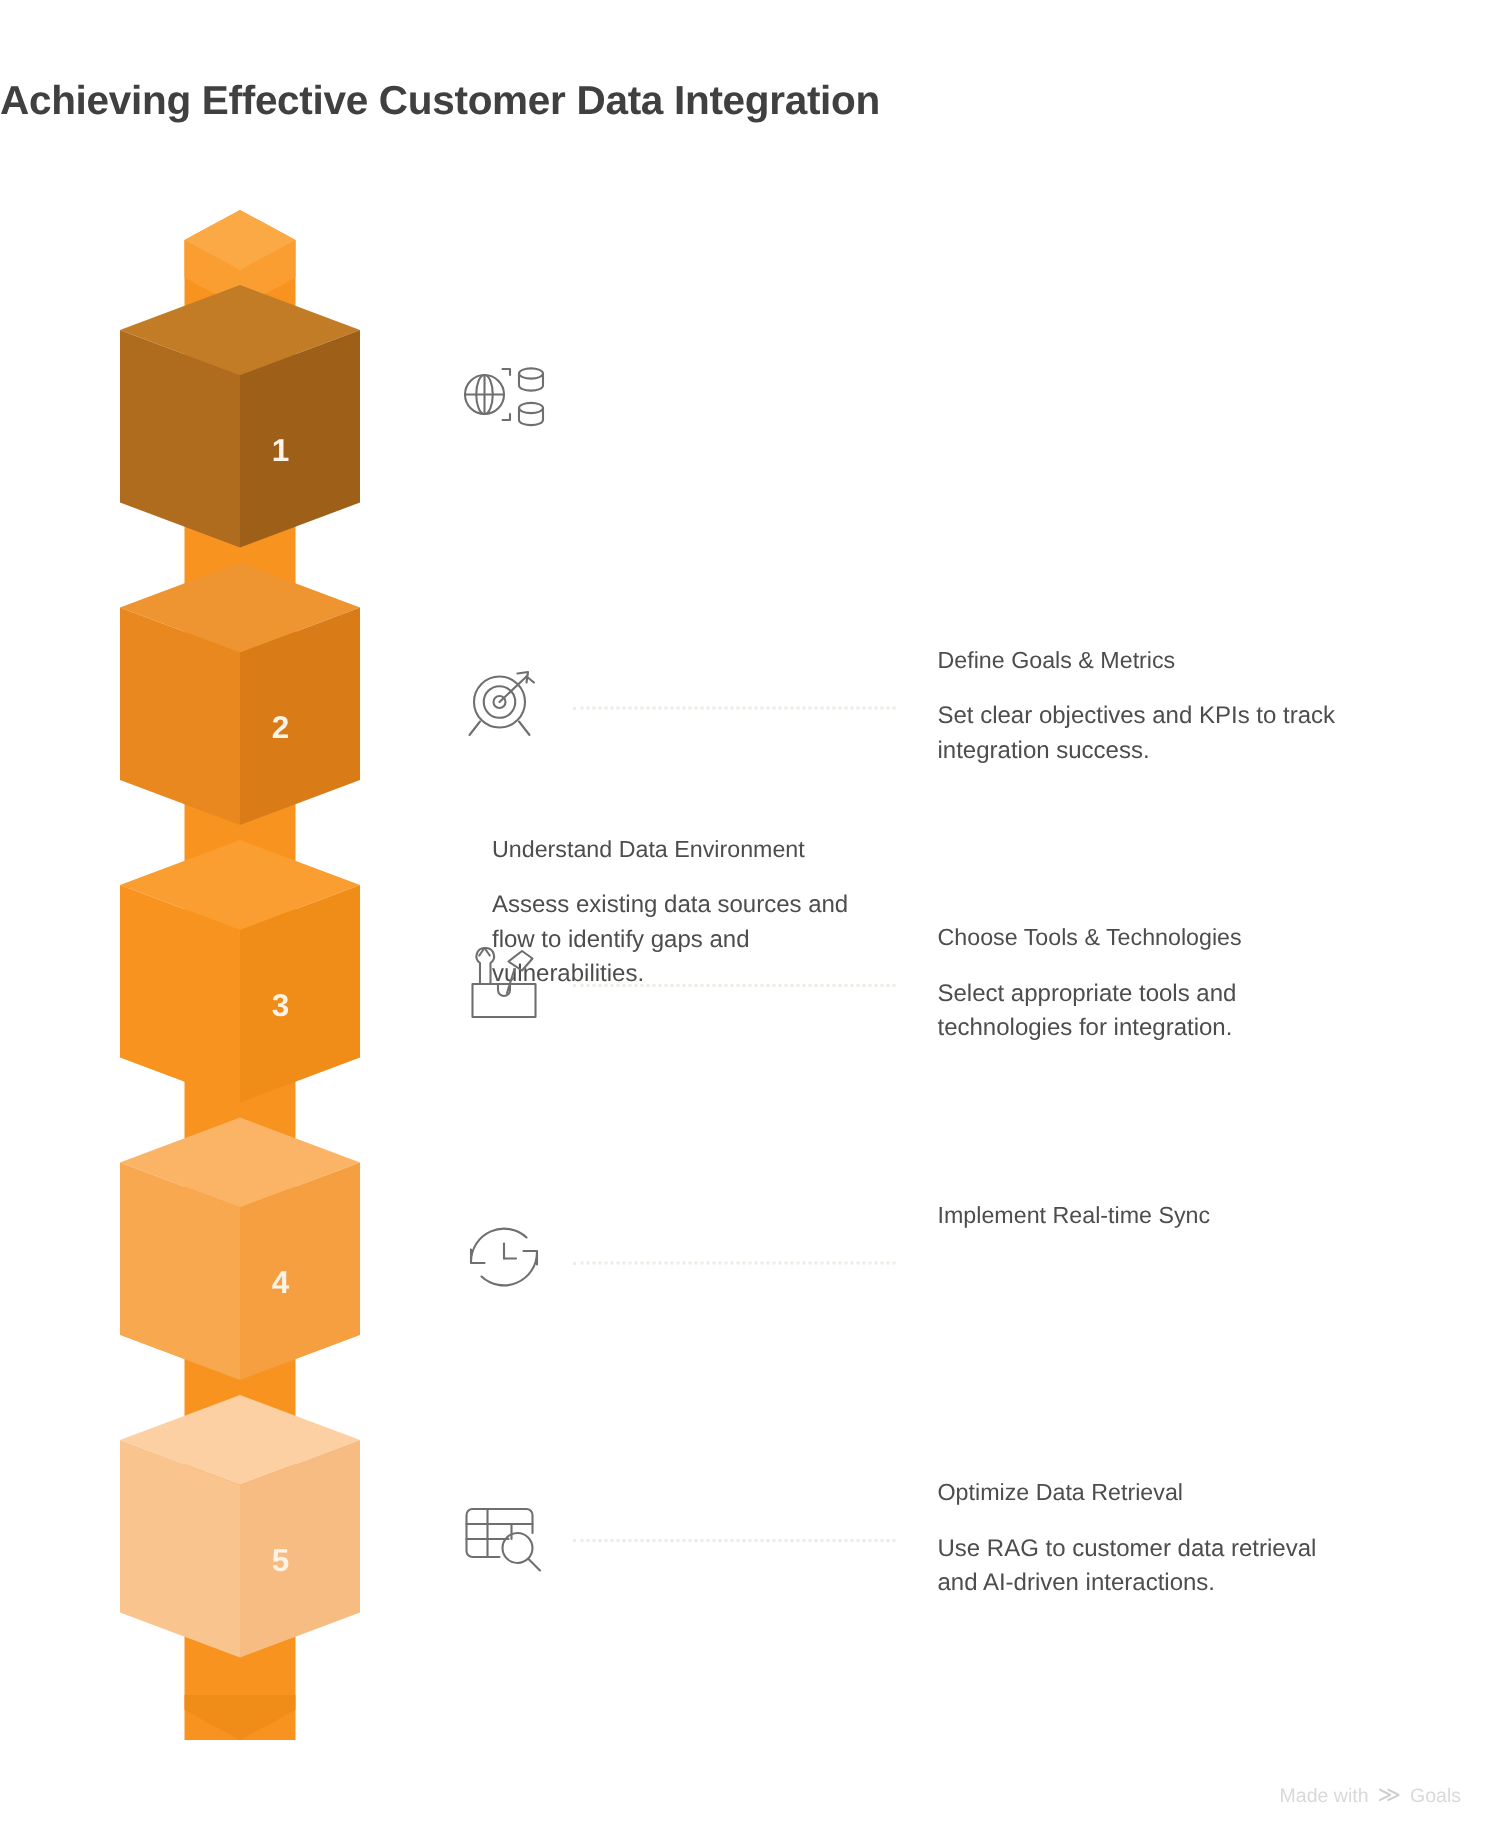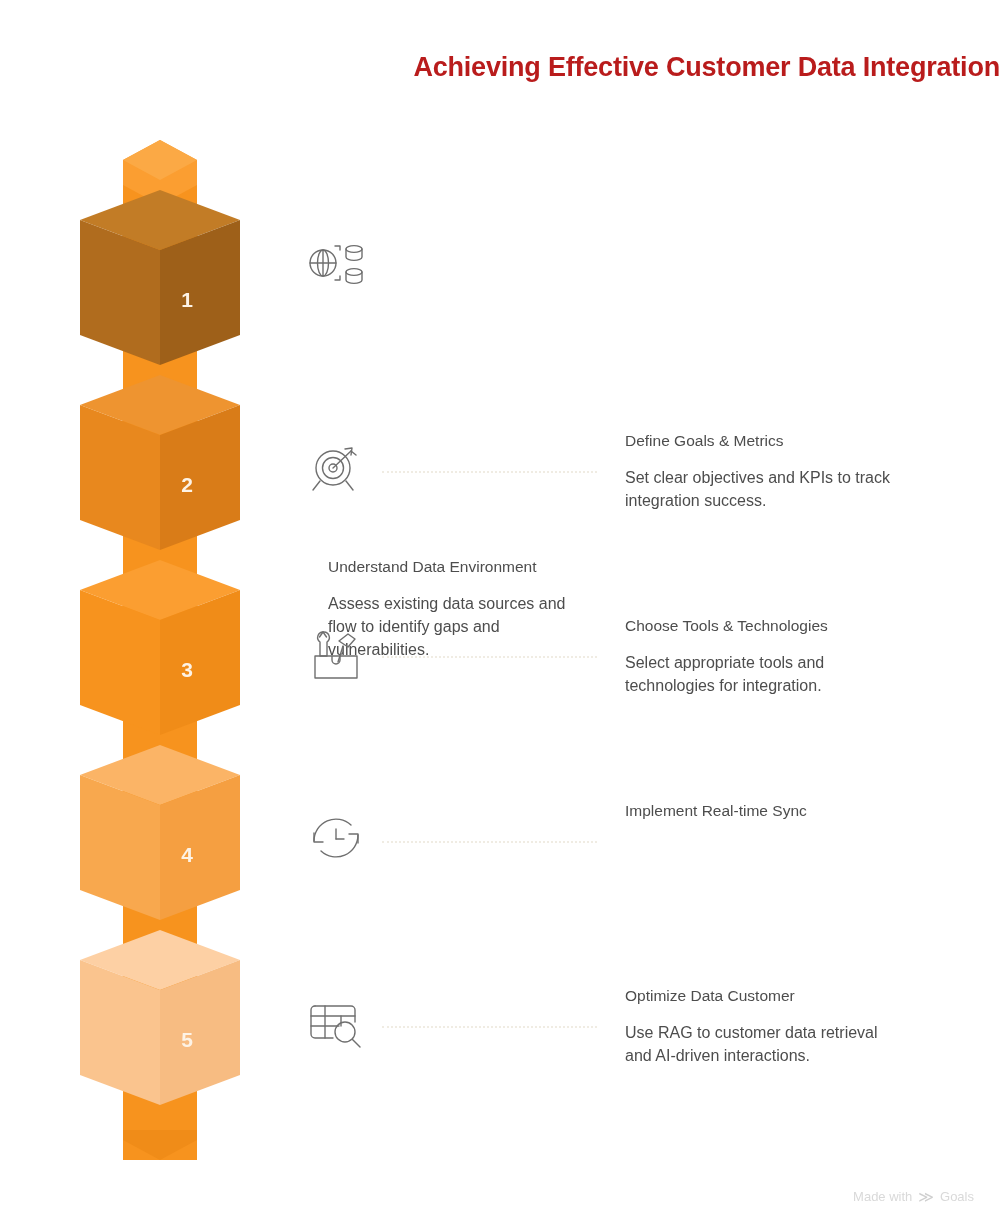--- a/index.html
+++ b/index.html
@@ -16,24 +16,24 @@
     height: 1226px;
     background: #ffffff;
   }
 
   
   #title {
     position: absolute;
     top: 52px;
     left: 0;
     width: 1000px;
-    text-align: right;
+    text-align: left;
     font-size: 27px;
     font-weight: bold;
-    color: #b91c1c;
+    color: #404040;
     letter-spacing: -0.2px;
   }
 
   
   #stack-svg {
     position: absolute;
     left: 60px;
     top: 130px;
   }
 
@@ -239,21 +239,21 @@
         <line x1="6" y1="24" x2="50" y2="24"></line>
         <line x1="6" y1="34" x2="34" y2="34"></line>
         <line x1="20" y1="14" x2="20" y2="46"></line>
         <line x1="36" y1="24" x2="36" y2="34"></line>
         <circle cx="40" cy="40" r="10"></circle>
         <line x1="47.5" y1="47.5" x2="55" y2="55"></line>
       </svg>
     </div>
     <div class="connector"></div>
     <div class="step-text">
-      <div class="step-title">Optimize Data Customer</div>
+      <div class="step-title">Optimize Data Retrieval</div>
       <div class="step-desc">Use RAG to customer data retrieval and AI-driven interactions.</div>
     </div>
   </div>
 
   <div id="watermark">
     <span>Made with</span>
     <span class="wm-mark">≫</span>
     <span>Goals</span>
   </div>
 

